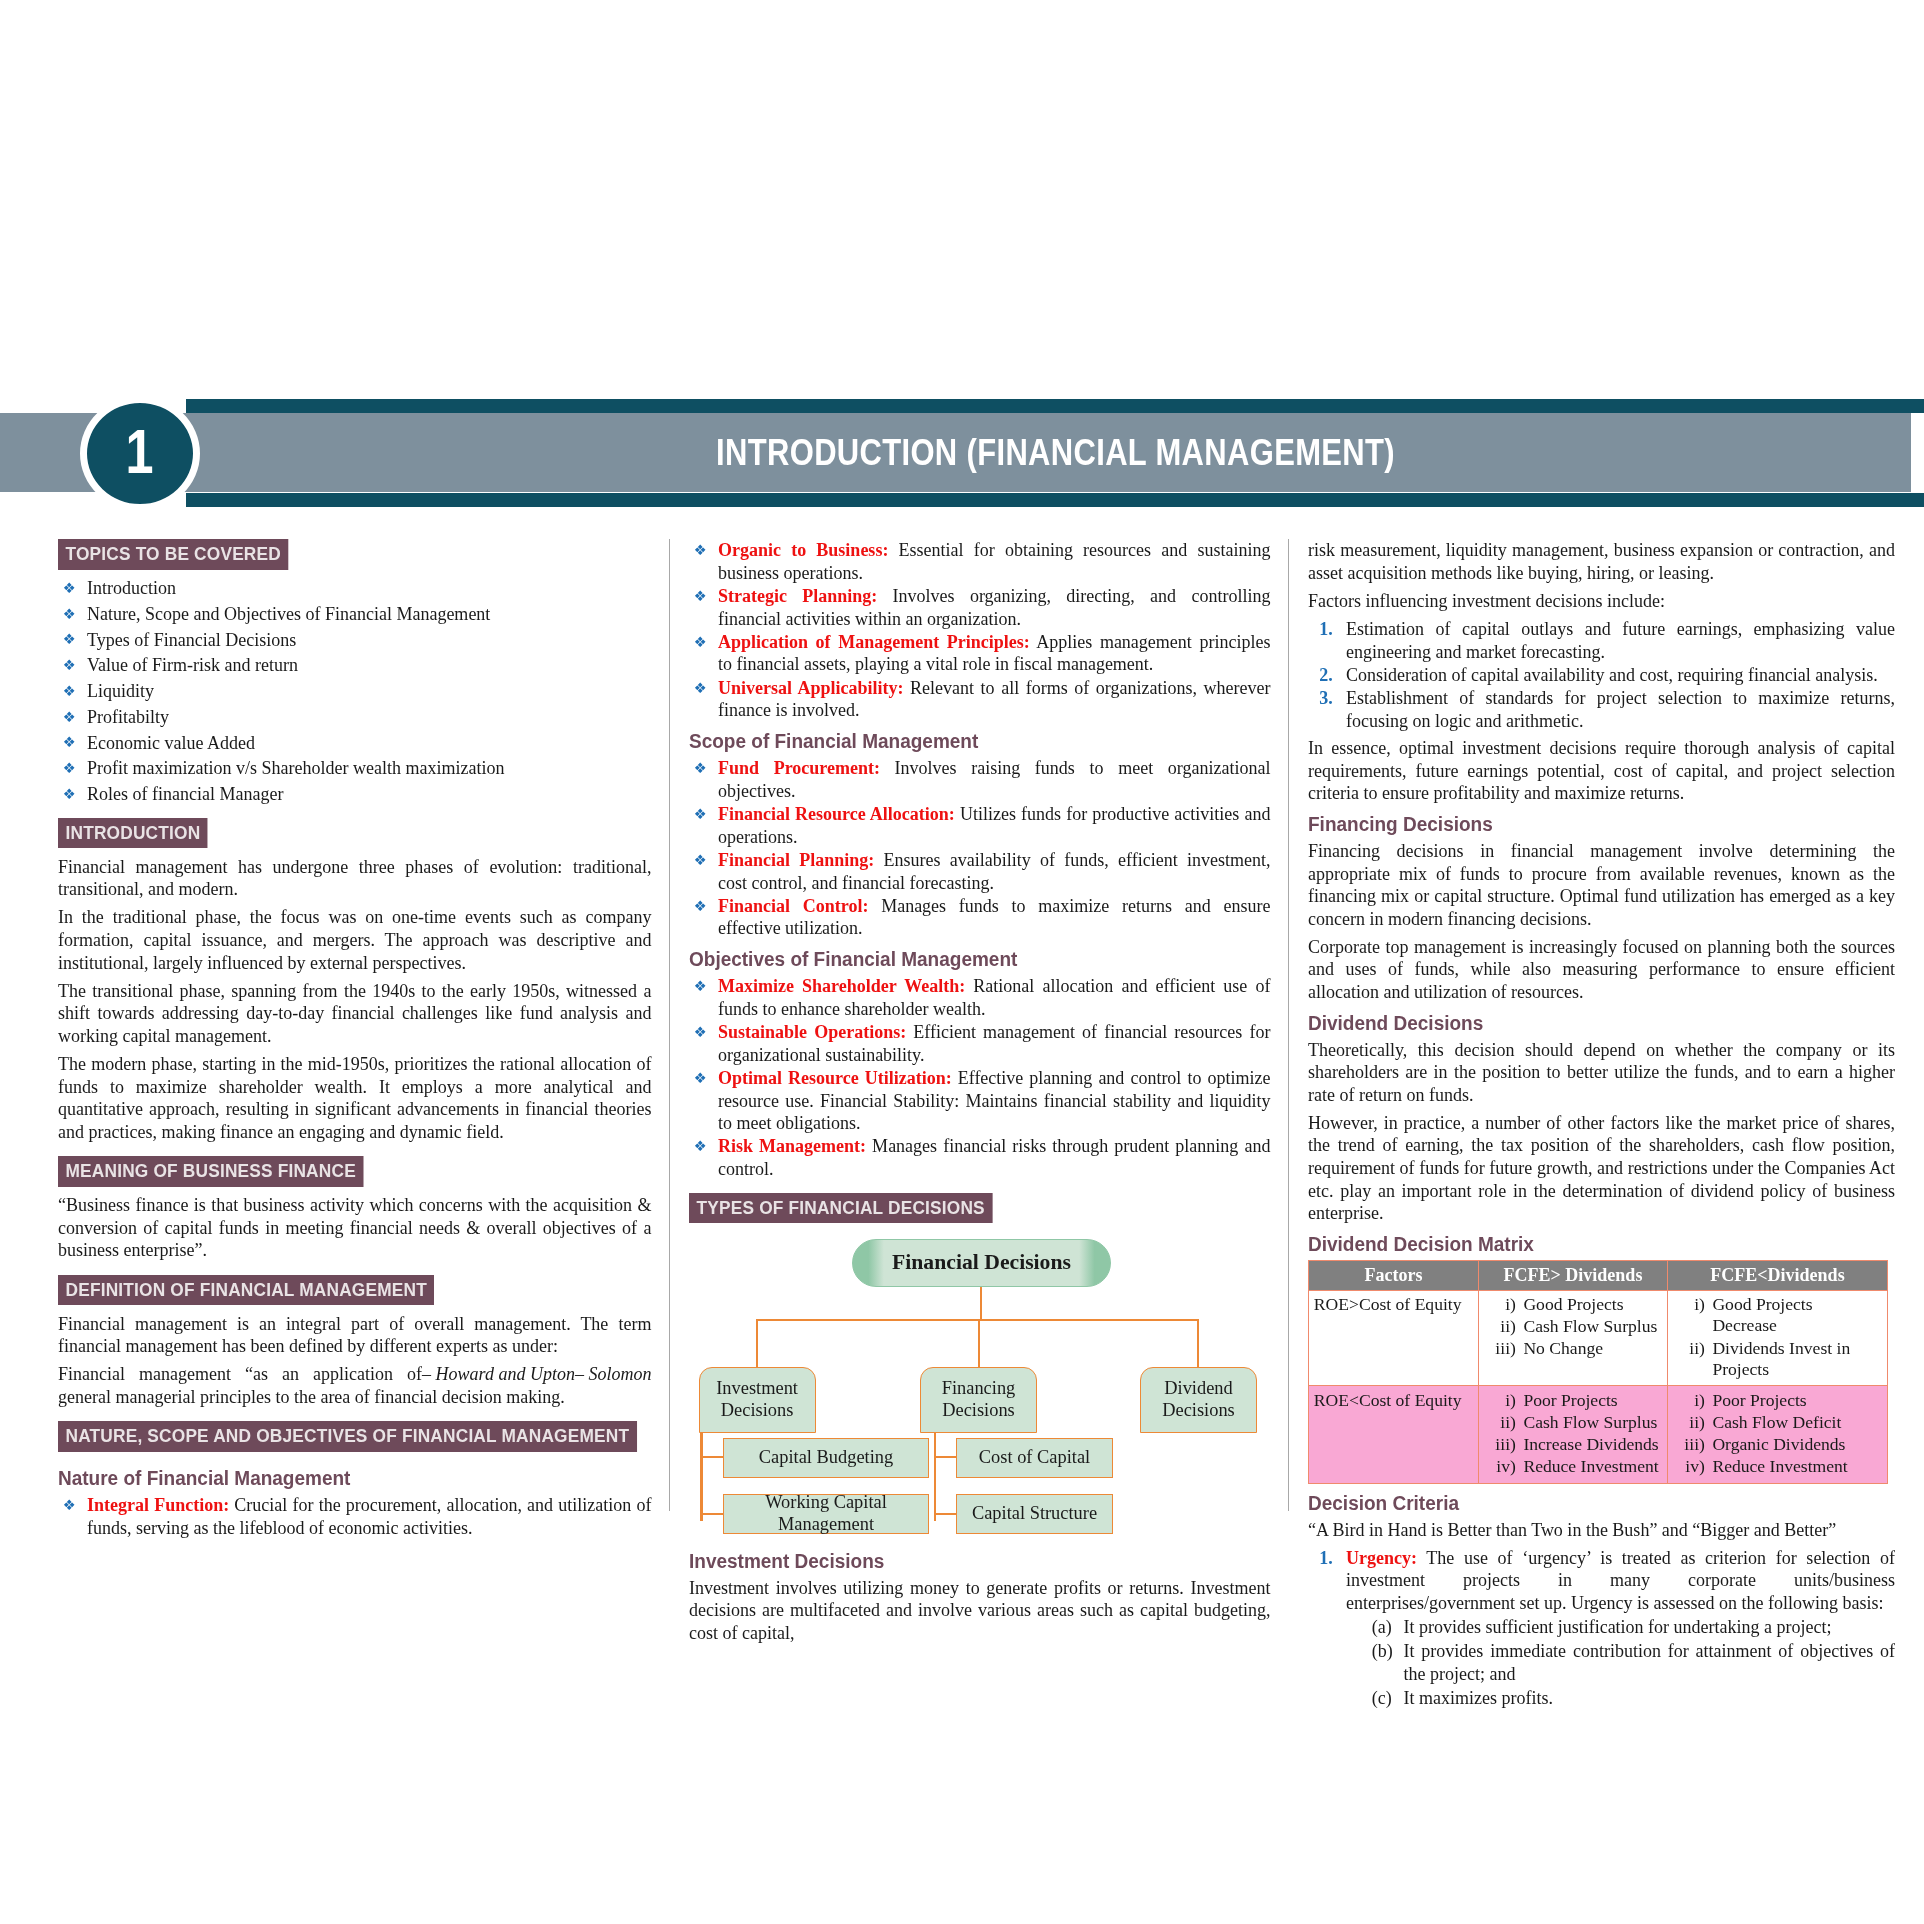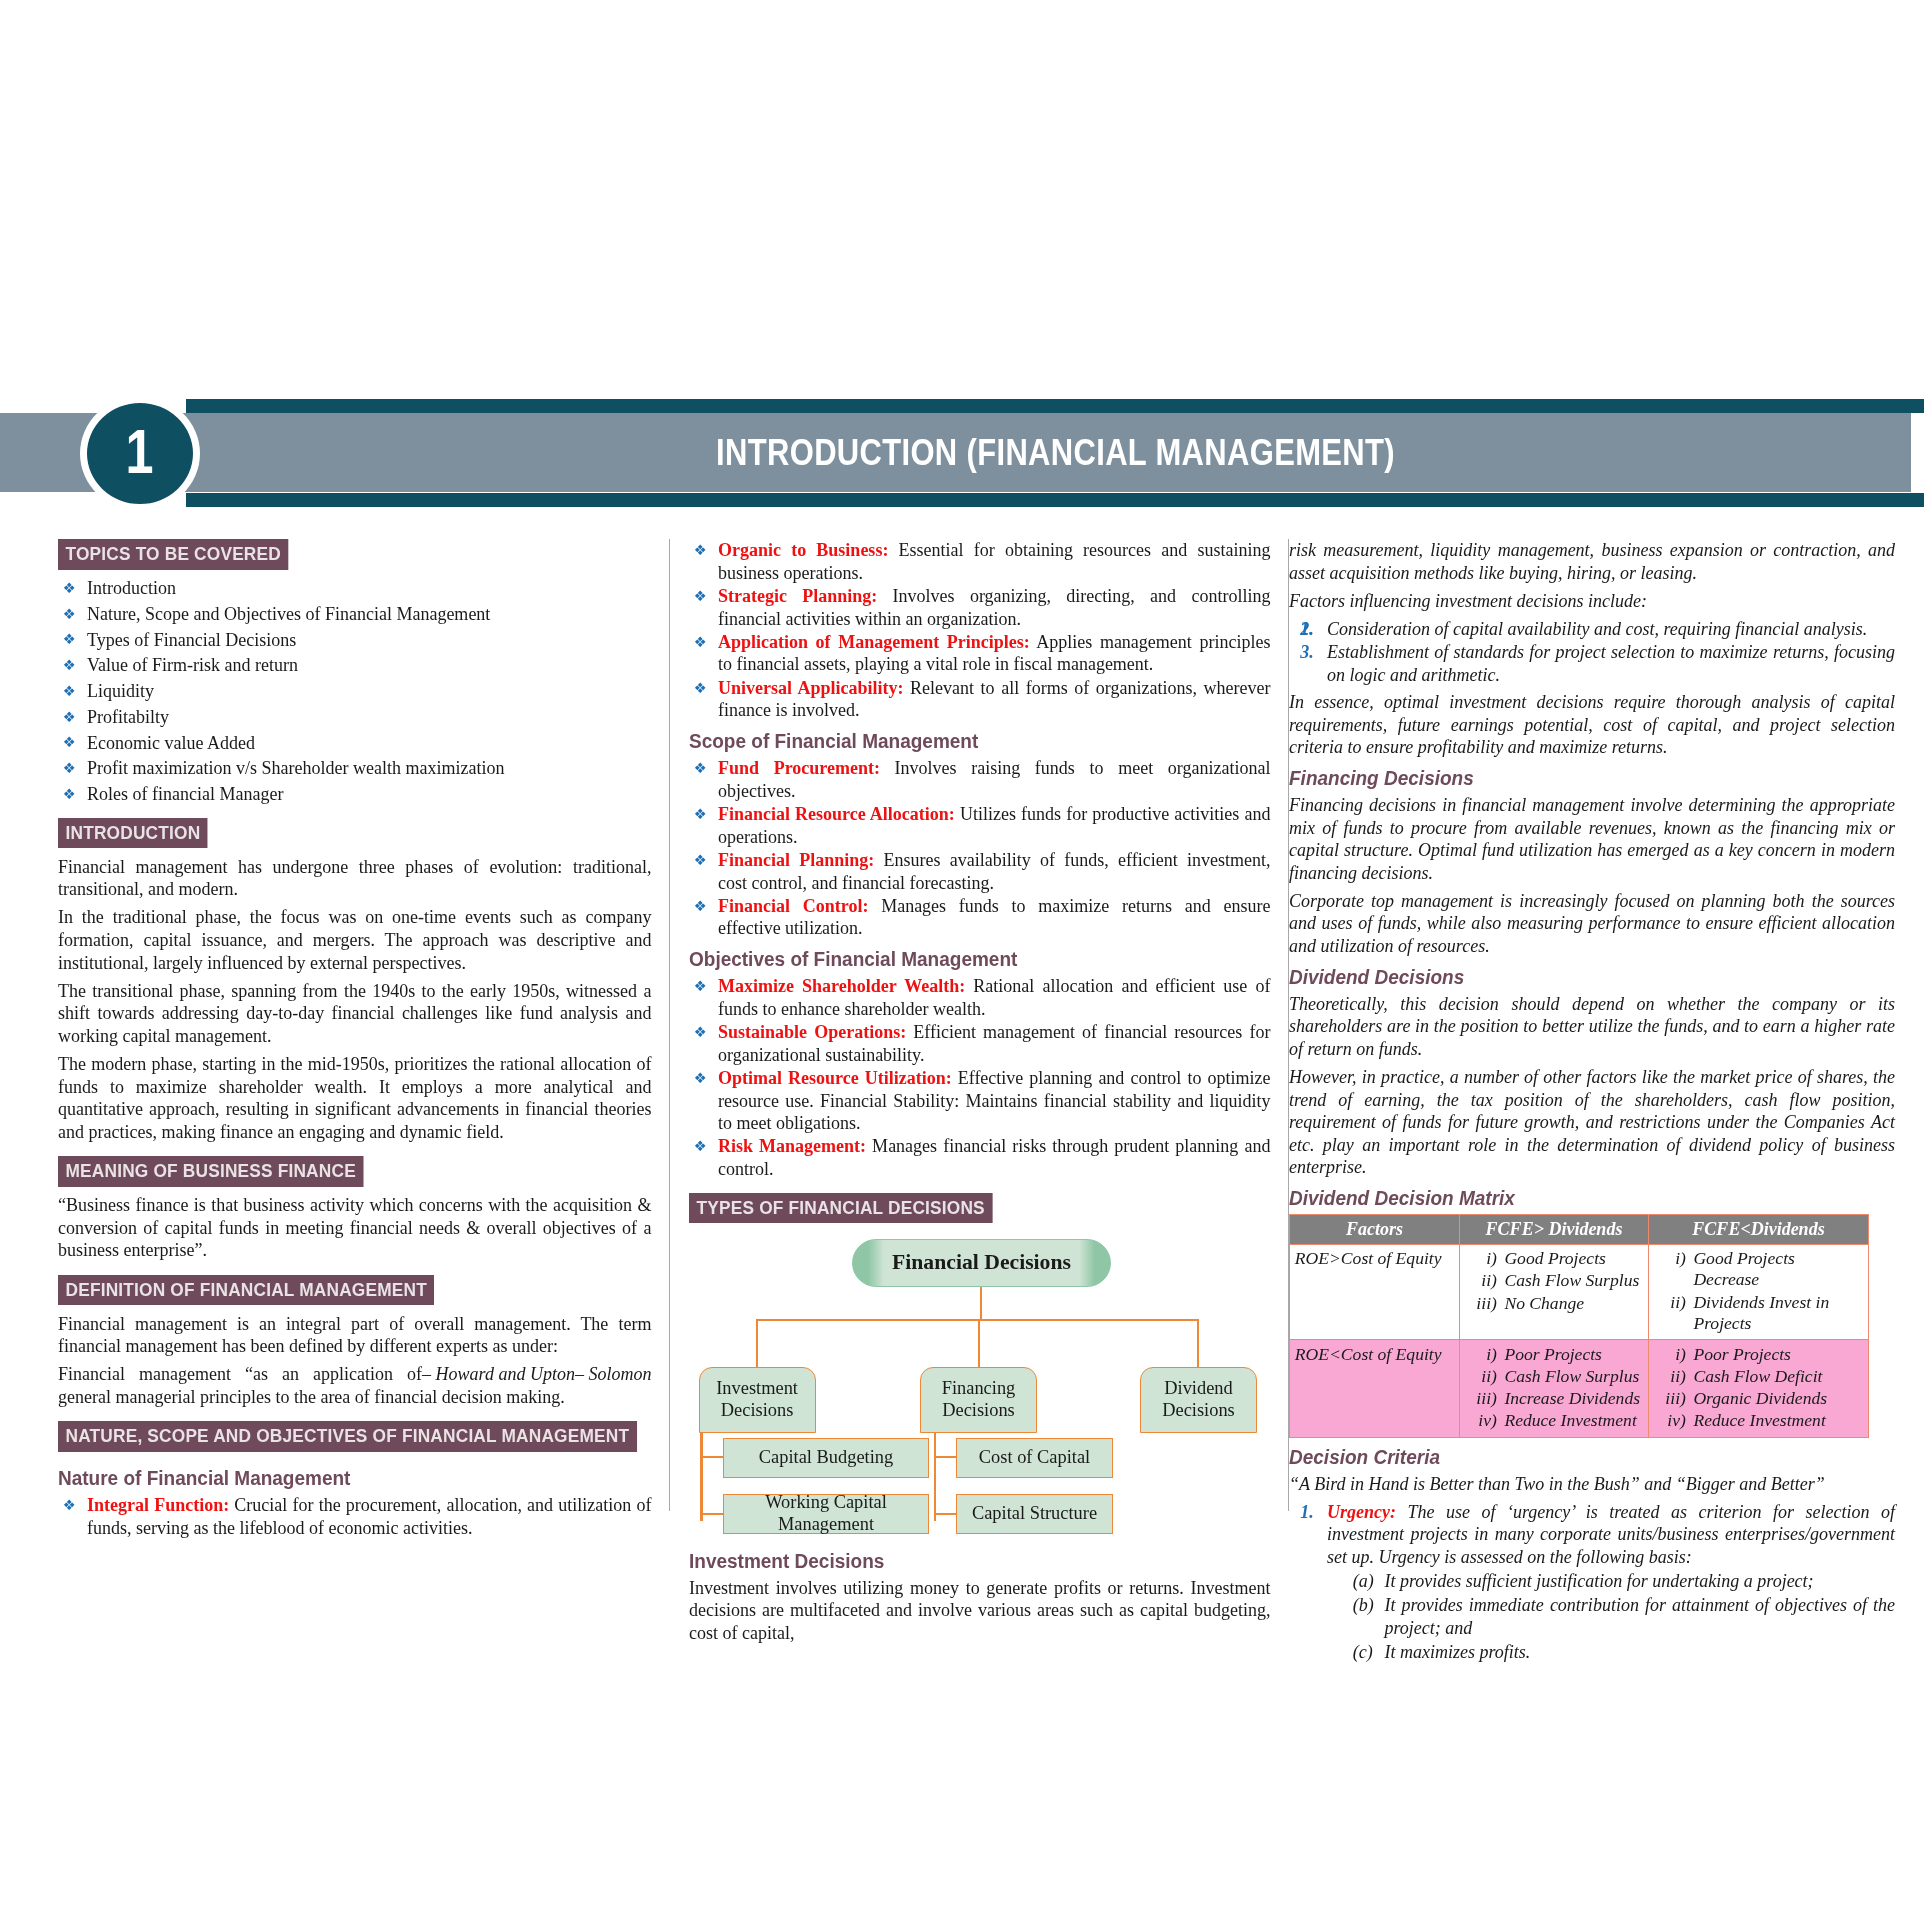--- a/index.html
+++ b/index.html
@@ -108,21 +108,21 @@
     width: 1850px;
     height: 972px;
     display: flex;
   }
   .col {
     position: relative;
     box-sizing: border-box;
   }
   .col-1 { width: 611px; padding-right: 17.6px; margin-left: 13px; }
   .col-2 { width: 619px; padding-left: 19px; padding-right: 17.6px; border-left: 1.6px solid #a8a8a8; }
-  .col-3 { width: 619px; border-left: 1.6px solid #a8a8a8; font-style: italic; }
+  .col-3 { width: 619px; padding-left: 19px; border-left: 1.6px solid #a8a8a8; }
 
   
   .sec-bar {
     display: inline-block;
     background: #6e4a5a;
     color: #e9e3e5;
     font-family: "Liberation Sans", sans-serif;
     font-weight: bold;
     font-size: 18.4px;
     letter-spacing: 0.2px;
@@ -428,21 +428,21 @@
       <p class="body last">Investment involves utilizing money to generate profits or returns. Investment decisions are multifaceted and involve various areas such as capital budgeting, cost of capital,</p>
 
     </div>
 
     <div class="col col-3">
 
       <p class="body">risk measurement, liquidity management, business expansion or contraction, and asset acquisition methods like buying, hiring, or leasing.</p>
       <p class="body">Factors influencing investment decisions include:</p>
 
       <ol class="numlist">
-        <li><span class="num">1.</span></li>
+        <li><span class="num">1.</span><span>Estimation of capital outlays and future earnings, emphasizing value engineering and market forecasting.</span></li>
         <li><span class="num">2.</span><span>Consideration of capital availability and cost, requiring financial analysis.</span></li>
         <li><span class="num">3.</span><span>Establishment of standards for project selection to maximize returns, focusing on logic and arithmetic.</span></li>
       </ol>
 
       <p class="body">In essence, optimal investment decisions require thorough analysis of capital requirements, future earnings potential, cost of capital, and project selection criteria to ensure profitability and maximize returns.</p>
 
       <div class="sub-head">Financing Decisions</div>
       <p class="body">Financing decisions in financial management involve determining the appropriate mix of funds to procure from available revenues, known as the financing mix or capital structure. Optimal fund utilization has emerged as a key concern in modern financing decisions.</p>
       <p class="body">Corporate top management is increasingly focused on planning both the sources and uses of funds, while also measuring performance to ensure efficient allocation and utilization of resources.</p>
 

